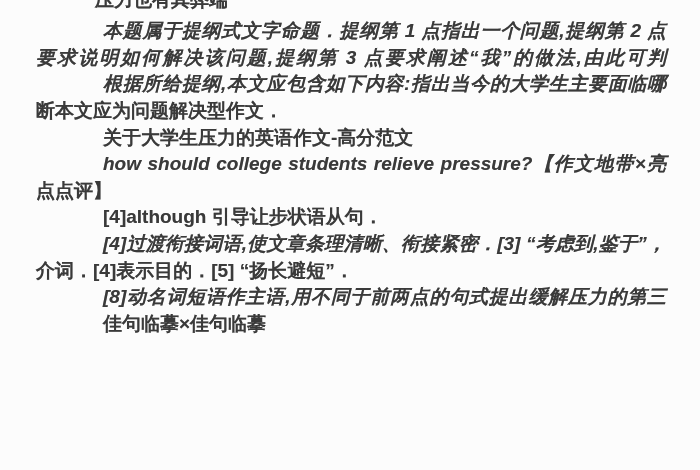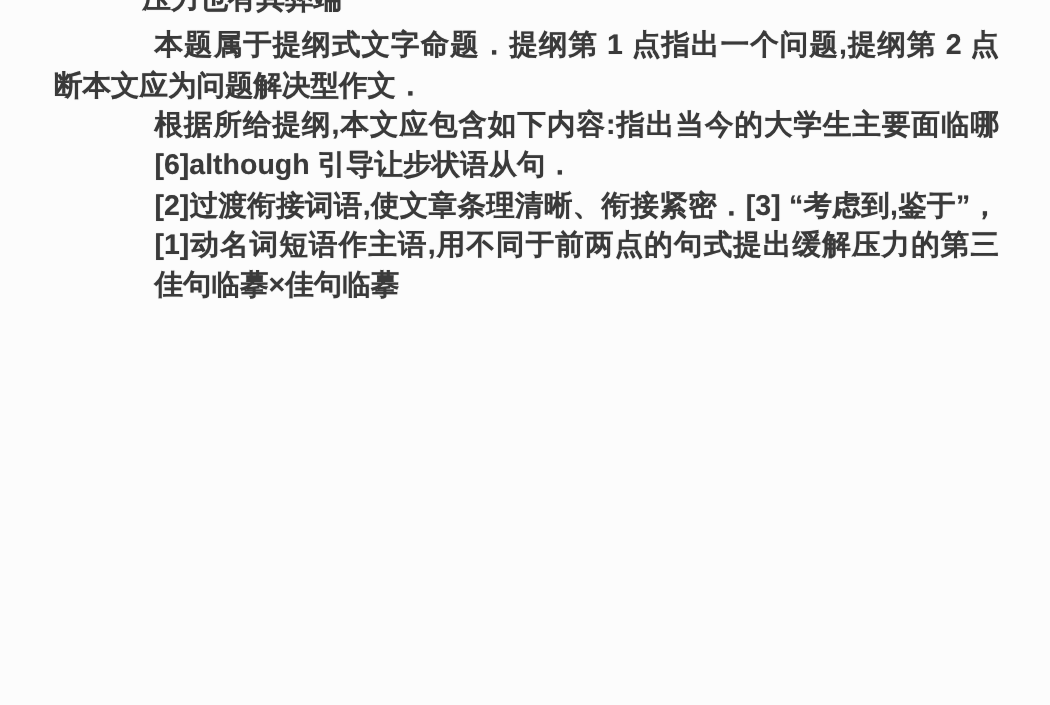--- a/index.html
+++ b/index.html
@@ -35,32 +35,37 @@
     left: 36px;
     right: 34px;
   }
   .ln {
     line-height: 26.65px;
     height: 26.65px;
     text-align: left;
     overflow: visible;
   }
   .ind { text-indent: 67px; }
-  .jf  { text-align: justify; text-align-last: justify; }
+  .jf  { text-align: justify; text-align-last: justify; font-style: italic; }
 </style>
 </head>
 <body>
 
 <div class="page">
 
   <div class="clip-line">压力也有其弊端</div>
 
   <div class="doc">
     <div class="ln ind jf">本题属于提纲式文字命题．提纲第 1 点指出一个问题,提纲第 2 点</div>
+    <div class="ln jf">要求说明如何解决该问题,提纲第 3 点要求阐述“我”的做法,由此可判</div>
+    <div class="ln ind jf">根据所给提纲,本文应包含如下内容:指出当今的大学生主要面临哪</div>
     <div class="ln">断本文应为问题解决型作文．</div>
-    <div class="ln ind jf">根据所给提纲,本文应包含如下内容:指出当今的大学生主要面临哪</div>
-    <div class="ln ind">[6]although 引导让步状语从句．</div>
-    <div class="ln ind jf">[2]过渡衔接词语,使文章条理清晰、衔接紧密．[3] “考虑到,鉴于”，</div>
-    <div class="ln ind jf">[1]动名词短语作主语,用不同于前两点的句式提出缓解压力的第三</div>
+    <div class="ln ind">关于大学生压力的英语作文-高分范文</div>
+    <div class="ln ind jf">how should college students relieve pressure?【作文地带×亮</div>
+    <div class="ln">点点评】</div>
+    <div class="ln ind">[4]although 引导让步状语从句．</div>
+    <div class="ln ind jf">[4]过渡衔接词语,使文章条理清晰、衔接紧密．[3] “考虑到,鉴于”，</div>
+    <div class="ln">介词．[4]表示目的．[5] “扬长避短”．</div>
+    <div class="ln ind jf">[8]动名词短语作主语,用不同于前两点的句式提出缓解压力的第三</div>
     <div class="ln ind">佳句临摹×佳句临摹</div>
   </div>
 
 </div>
 
 </body></html>

